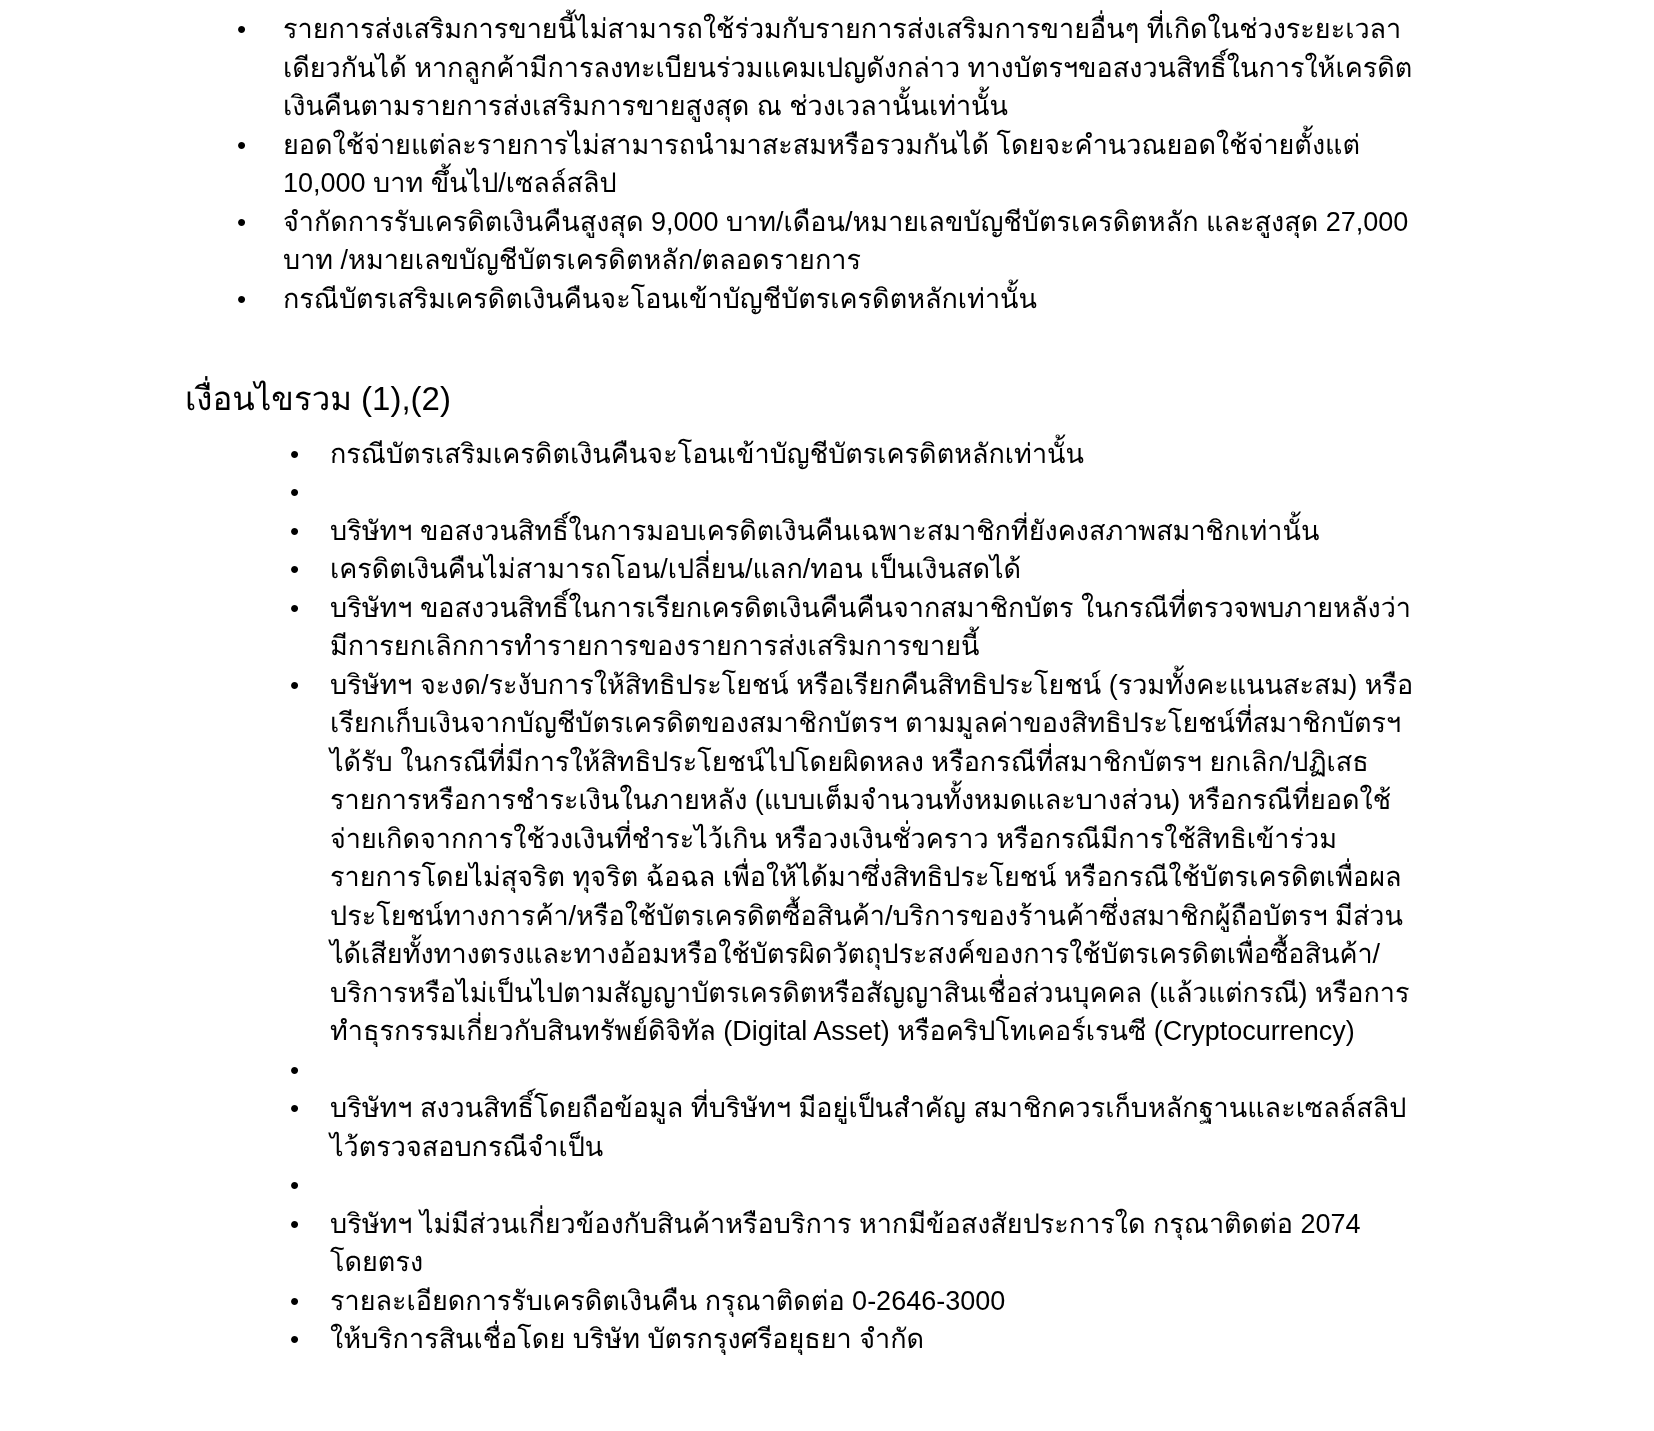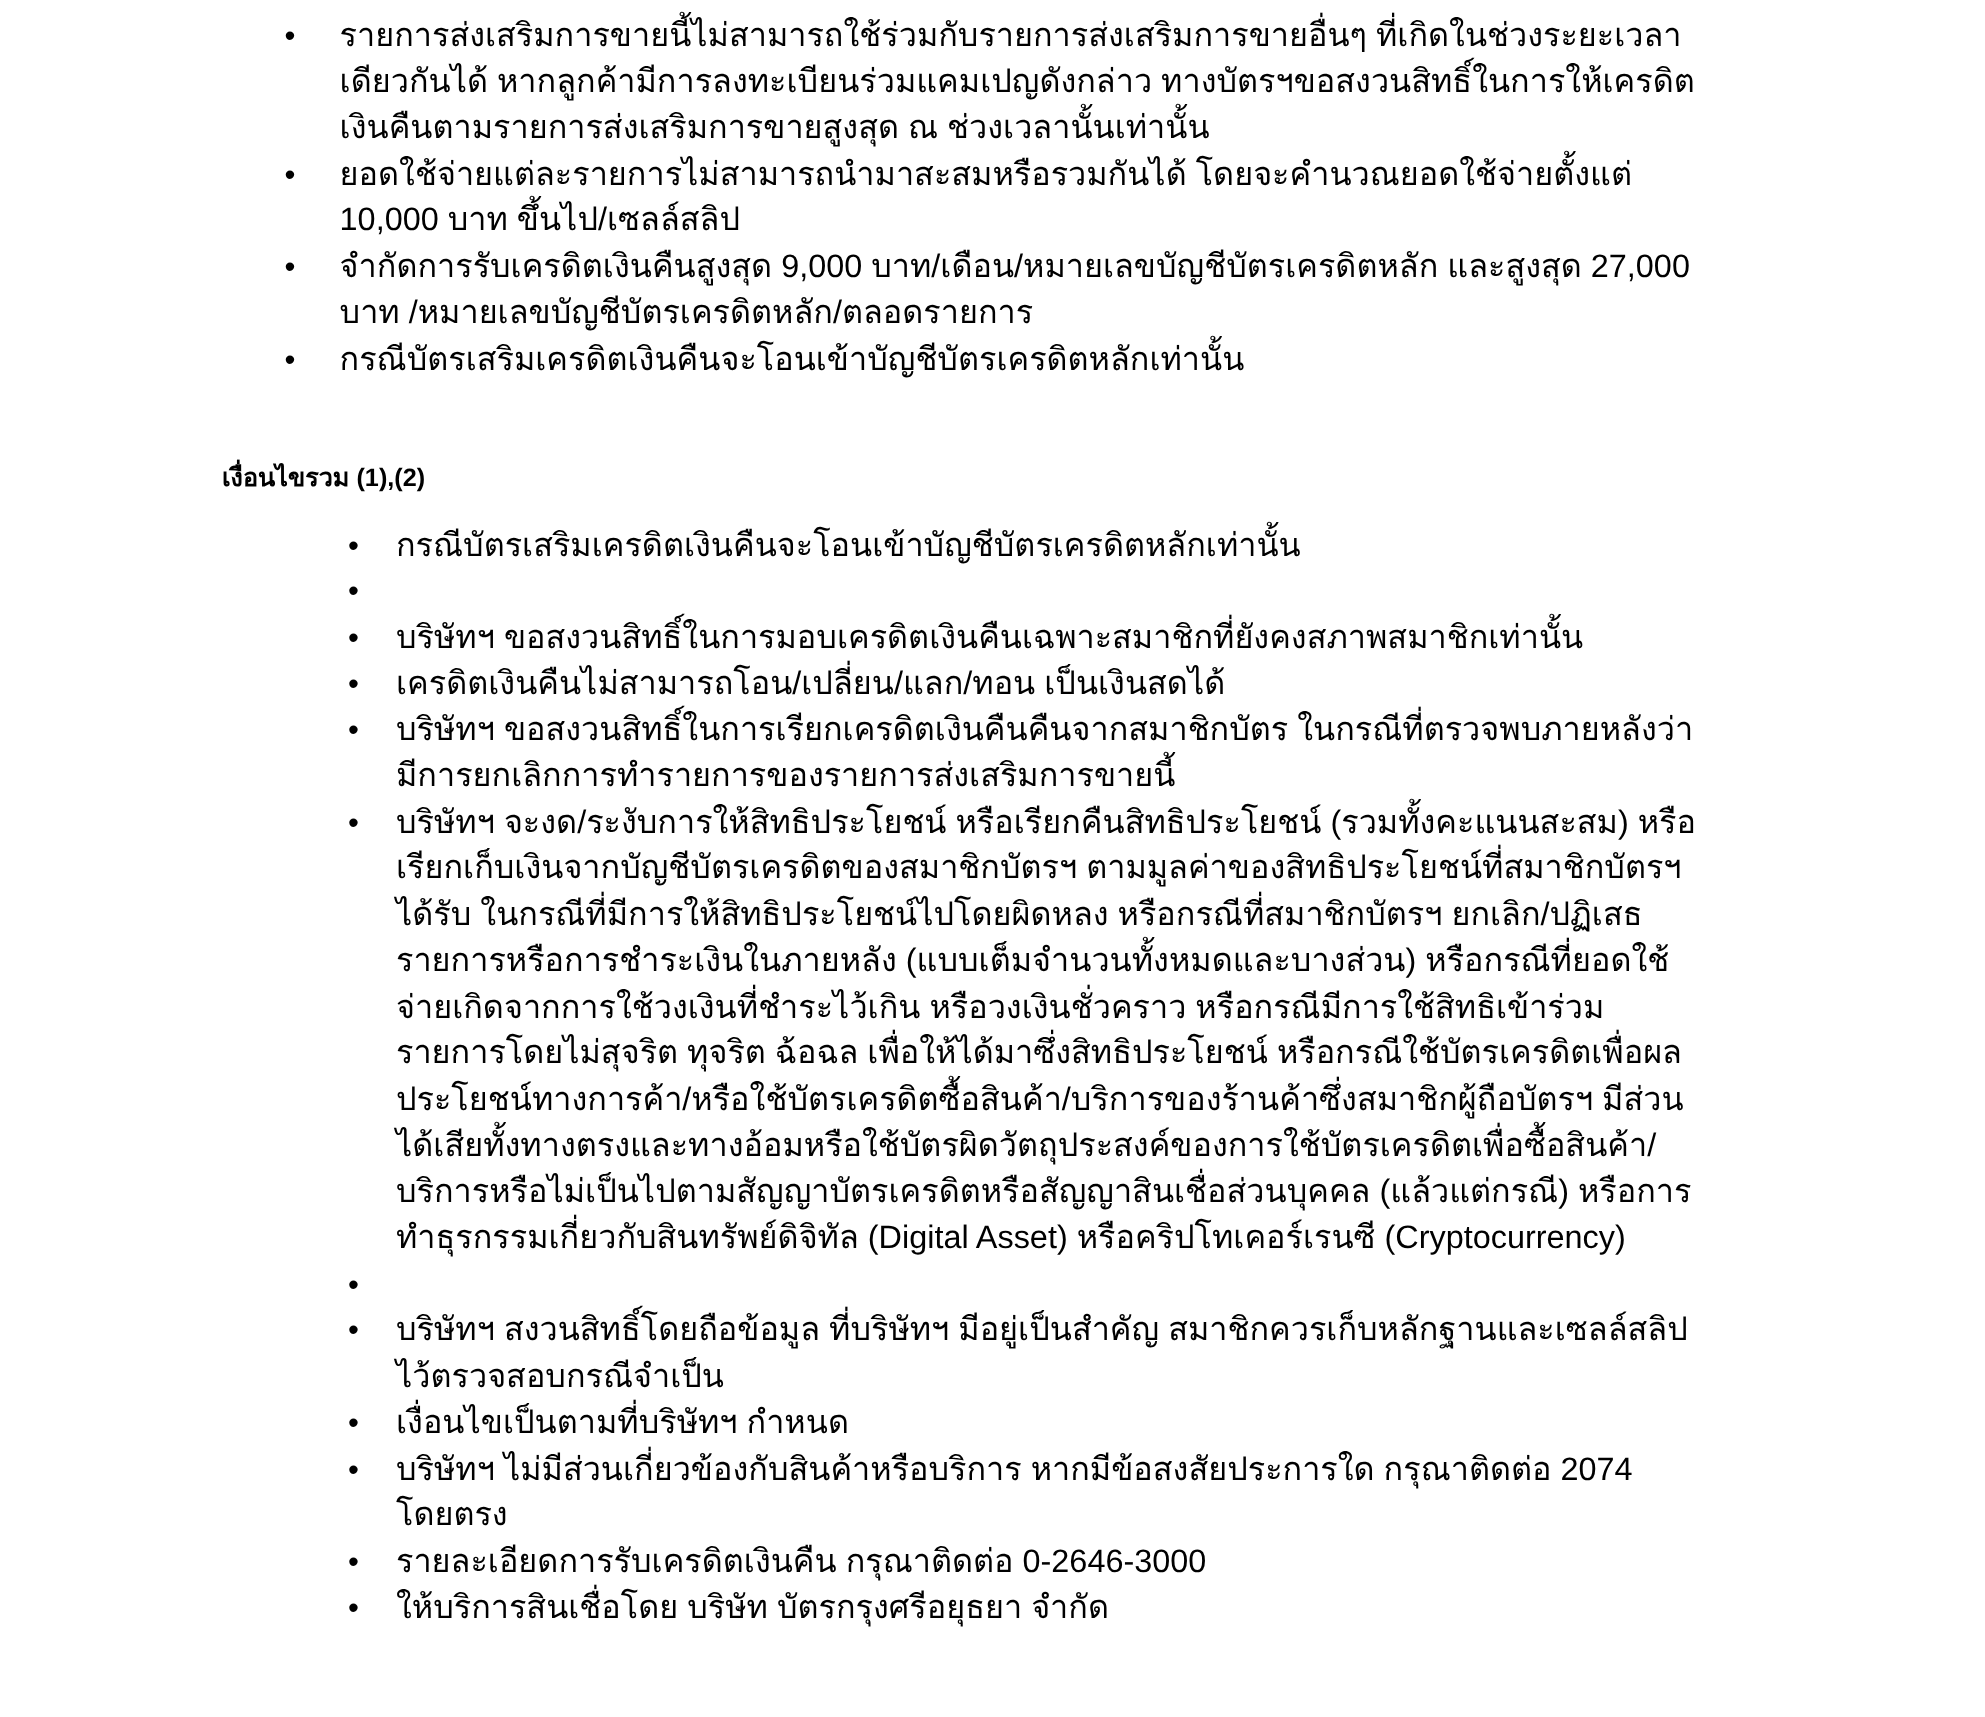--- a/index.html
+++ b/index.html
@@ -39,22 +39,22 @@
   }
   .level2 .marker {
     margin-left: 105px;
     width: 40px;
   }
   .text {
     flex: 1 1 auto;
     min-width: 0;
   }
   .section-heading {
-    font-weight: bold;
-    font-size: 21px;
+    font-weight: normal;
+    font-size: 33px;
     margin: 62px 0 16px 0;
   }
 </style>
 </head>
 <body>
 
 <div class="page">
 
   <ul class="bullets level1">
     <li class="bullet-item">
@@ -103,21 +103,20 @@
     </li>
     <li class="bullet-item">
       <span class="marker">•</span>
     </li>
     <li class="bullet-item">
       <span class="marker">•</span>
       <span class="text">บริษัทฯ สงวนสิทธิ์โดยถือข้อมูล ที่บริษัทฯ มีอยู่เป็นสำคัญ สมาชิกควรเก็บหลักฐานและเซลล์สลิปไว้ตรวจสอบกรณีจำเป็น</span>
     </li>
     <li class="bullet-item">
       <span class="marker">•</span>
-      <span class="text">เงื่อนไขเป็นตามที่บริษัทฯ กำหนด</span>
     </li>
     <li class="bullet-item">
       <span class="marker">•</span>
       <span class="text">บริษัทฯ ไม่มีส่วนเกี่ยวข้องกับสินค้าหรือบริการ หากมีข้อสงสัยประการใด กรุณาติดต่อ 2074 โดยตรง</span>
     </li>
     <li class="bullet-item">
       <span class="marker">•</span>
       <span class="text">รายละเอียดการรับเครดิตเงินคืน กรุณาติดต่อ 0-2646-3000</span>
     </li>
     <li class="bullet-item">

